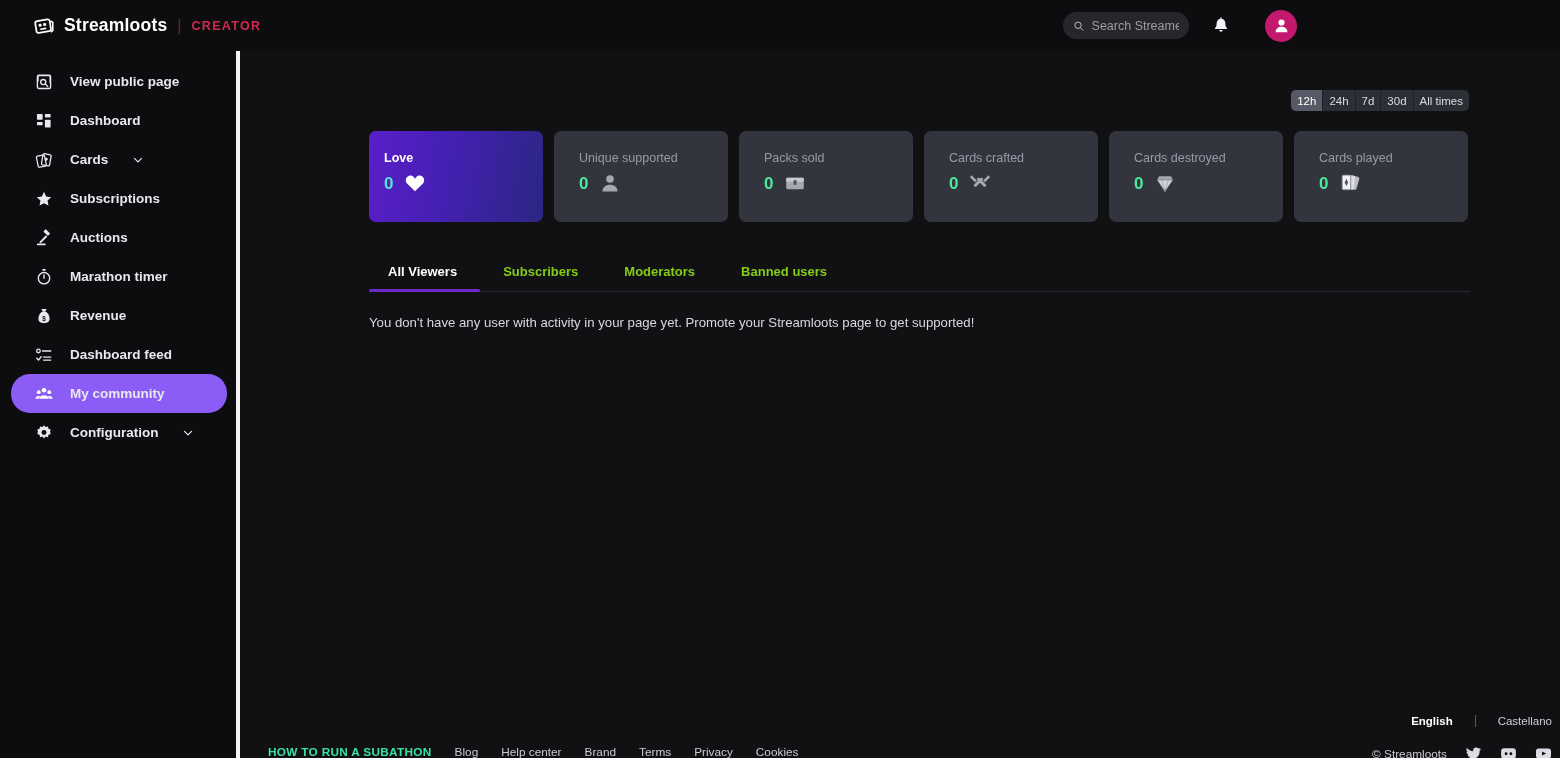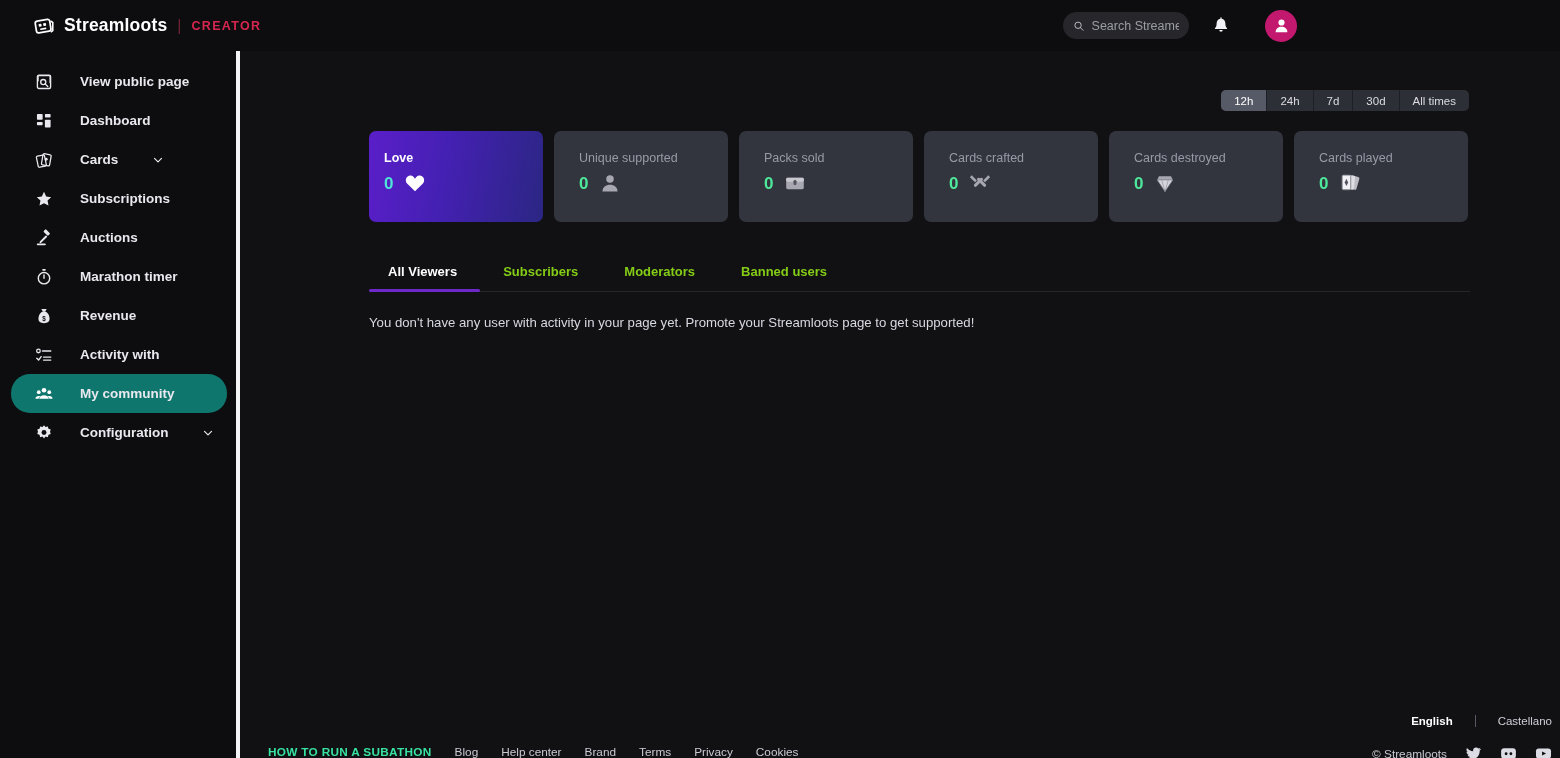--- a/index.html
+++ b/index.html
@@ -48,25 +48,25 @@
     position: relative; left: 8px;
   }
 
   
   .sidebar {
     position: absolute; top: 51px; left: 0; width: 238px; height: 707px;
     background: #0d0d0f; padding-top: 11px;
   }
   .nav-item {
     display: flex; align-items: center; height: 39px; margin: 0 11px;
-    padding-left: 24px; border-radius: 19px; gap: 27px; cursor: pointer;
+    padding-left: 24px; border-radius: 19px; gap: 17px; cursor: pointer;
     color: #e8e8ee;
     text-align: center;
   }
-  .nav-item.active { background: #0f766e; }
+  .nav-item.active { background: #8b5cf6; }
   .nav-ico { width: 18px; height: 18px; flex: 0 0 18px; display: block; }
   .nav-label { font-size: 13.5px; font-weight: bold; white-space: nowrap; }
   .chev { width: 12px; height: 12px; margin-left: 7px; display: block; }
 
   
   .scroll-strip {
     position: absolute; top: 46px; left: 236px; width: 4px; height: 712px;
     background: #f4f4f6; z-index: 15;
   }
 
@@ -77,21 +77,21 @@
   }
   .range-row {
     position: absolute; top: 39px; right: 91px;
     display: flex; align-items: center;
   }
   .range-group {
     display: flex; background: #2c2f36; border-radius: 5px; overflow: hidden;
     height: 21px;
   }
   .range-btn {
-    font-size: 11.5px; color: #dcdce2; padding: 0 13px;
+    font-size: 11.5px; color: #dcdce2; padding: 0 6px;
     display: flex; align-items: center; cursor: pointer;
     border-right: 1px solid #1d2026;
   }
   .range-btn:last-child { border-right: none; }
   .range-btn.active { background: #565a66; color: #ffffff; }
 
   .cards-row {
     position: absolute; top: 80px; left: 129px; display: flex; gap: 11px;
   }
   .stat-card {
@@ -278,21 +278,21 @@
     </div>
 
     <div class="nav-item">
       <svg class="nav-ico" viewBox="0 0 24 24">
         <circle cx="4.6" cy="6.6" r="2.4" fill="none" stroke="#e8e8ee" stroke-width="1.7"></circle>
         <line x1="10" y1="6.6" x2="21" y2="6.6" stroke="#e8e8ee" stroke-width="1.9" stroke-linecap="round"></line>
         <path d="M2.4 16.4 4.8 18.8 8.2 14.2" fill="none" stroke="#e8e8ee" stroke-width="1.9" stroke-linecap="round" stroke-linejoin="round"></path>
         <line x1="11.4" y1="14.8" x2="21" y2="14.8" stroke="#e8e8ee" stroke-width="1.9" stroke-linecap="round"></line>
         <line x1="11.4" y1="18.8" x2="21" y2="18.8" stroke="#e8e8ee" stroke-width="1.9" stroke-linecap="round"></line>
       </svg>
-      <span class="nav-label">Activity with</span>
+      <span class="nav-label">Dashboard feed</span>
     </div>
 
     <div class="nav-item active">
       <svg class="nav-ico" viewBox="0 0 24 24">
         <circle cx="12" cy="7" r="3.1" fill="#ffffff"></circle>
         <circle cx="5" cy="9.6" r="2.5" fill="#ffffff"></circle>
         <circle cx="19" cy="9.6" r="2.5" fill="#ffffff"></circle>
         <path d="M5.6 18.4c0-3 2.8-4.8 6.4-4.8s6.4 1.8 6.4 4.8z" fill="#ffffff"></path>
         <path d="M.6 18.4c0-2.3 1.8-3.7 4.4-3.7 .7 0 1.3.1 1.9.3-1.2.9-2 2-2.2 3.4z" fill="#ffffff"></path>
         <path d="M23.4 18.4c0-2.3-1.8-3.7-4.4-3.7-.7 0-1.3.1-1.9.3 1.2.9 2 2 2.2 3.4z" fill="#ffffff"></path>

